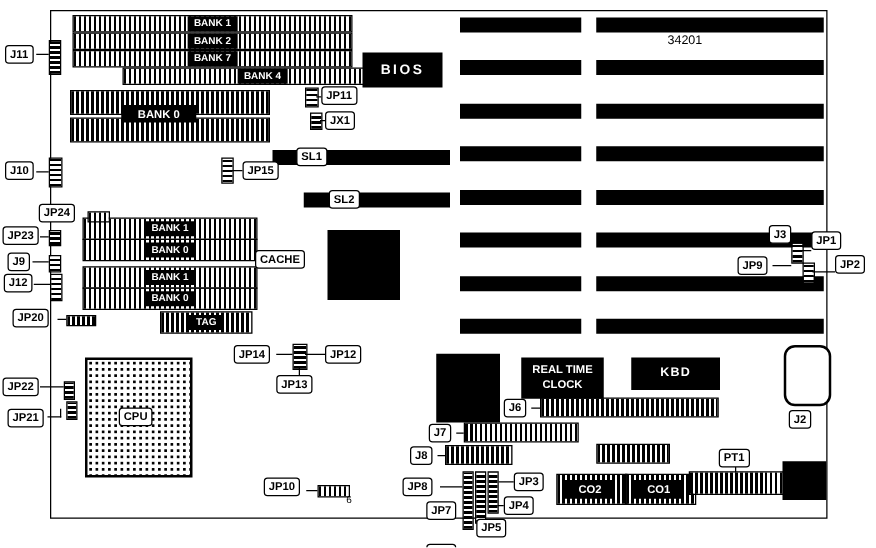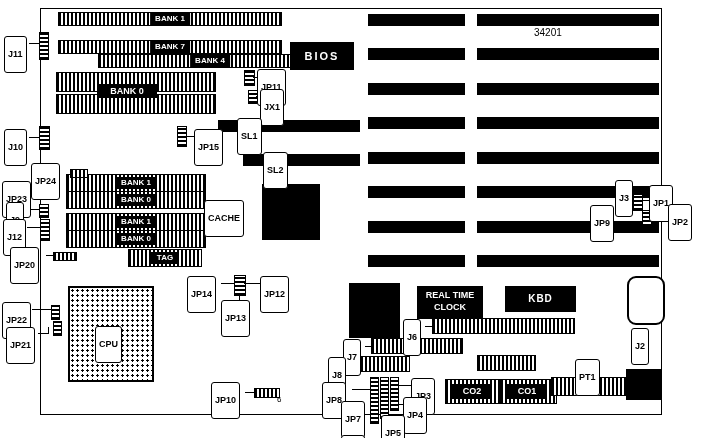--- a/index.html
+++ b/index.html
@@ -1,21 +1,21 @@
 <!DOCTYPE html>
 <html><head>
 <meta charset="utf-8">
 <style>
   html,body{margin:0;padding:0;background:#fff;}
   #page{position:relative;width:701px;height:438px;background:#fff;overflow:hidden;
         font-family:"Liberation Sans",sans-serif;}
   .board{position:absolute;border:1px solid #000;background:#fff;}
   
   .lb{position:absolute;border:1px solid #000;border-radius:3px;background:#fff;color:#000;
-      font-size:9px;font-weight:bold;height:13px;line-height:13px;padding:11px 3px;z-index:7;white-space:nowrap;}
+      font-size:9px;font-weight:bold;height:13px;line-height:13px;padding:0 3px;z-index:7;white-space:nowrap;}
   
   .bb{position:absolute;background:#000;color:#fff;font-size:8px;font-weight:bold;
       text-align:center;z-index:6;white-space:nowrap;}
   
   .slot{position:absolute;background:#000;z-index:2;}
   
   .stripe{position:absolute;border:1px solid #000;z-index:3;
       background:repeating-linear-gradient(90deg,#000 0px,#000 2px,#fff 2px,#fff 4px);}
   
   .pinv{position:absolute;border:1px solid #000;z-index:4;
@@ -33,20 +33,23 @@
 </style>
 </head>
 <body>
 
 <div id="page">
 
   <div class="board" style="left:40px;top:8px;width:620px;height:405px;"></div>
 
   <div class="stripe" style="left:58px;top:12px;width:222px;height:12px;">
     <div class="bb center-label" style="top:0;height:12px;line-height:12px;padding:0 5px;">BANK 1</div>
+  </div>
+  <div class="stripe" style="left:58px;top:26px;width:222px;height:12px;">
+    <div class="bb center-label" style="top:0;height:12px;line-height:12px;padding:0 5px;">BANK 2</div>
   </div>
   <div class="stripe" style="left:58px;top:40px;width:222px;height:12px;">
     <div class="bb center-label" style="top:0;height:12px;line-height:12px;padding:0 5px;">BANK 7</div>
   </div>
   <div class="stripe" style="left:58px;top:54px;width:222px;height:12px;margin-left:40px;">
     <div class="bb center-label" style="top:0;height:12px;line-height:12px;padding:0 5px;">BANK 4</div>
   </div>
 
   <div class="pinv" style="left:39px;top:32px;width:8px;height:26px;"></div>
   <div class="ln" style="left:29px;top:43px;width:10px;height:1px;"></div>

